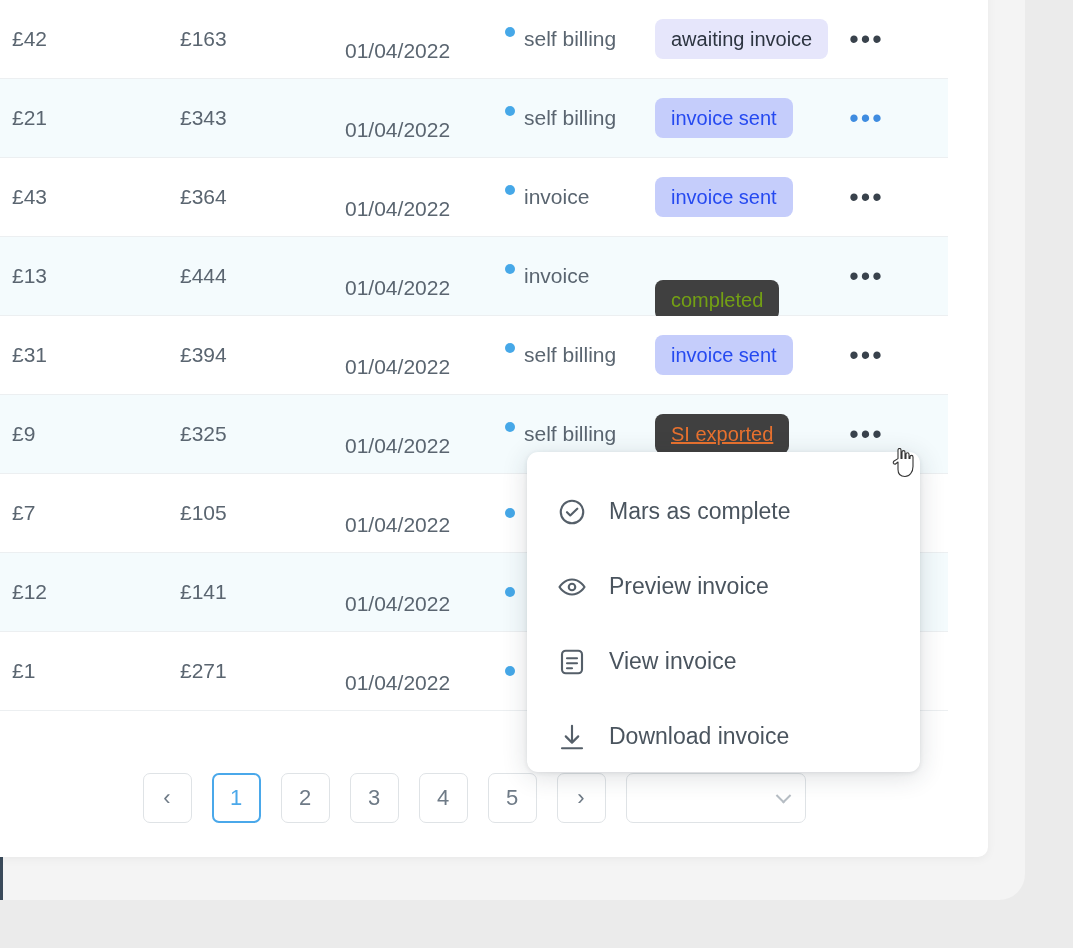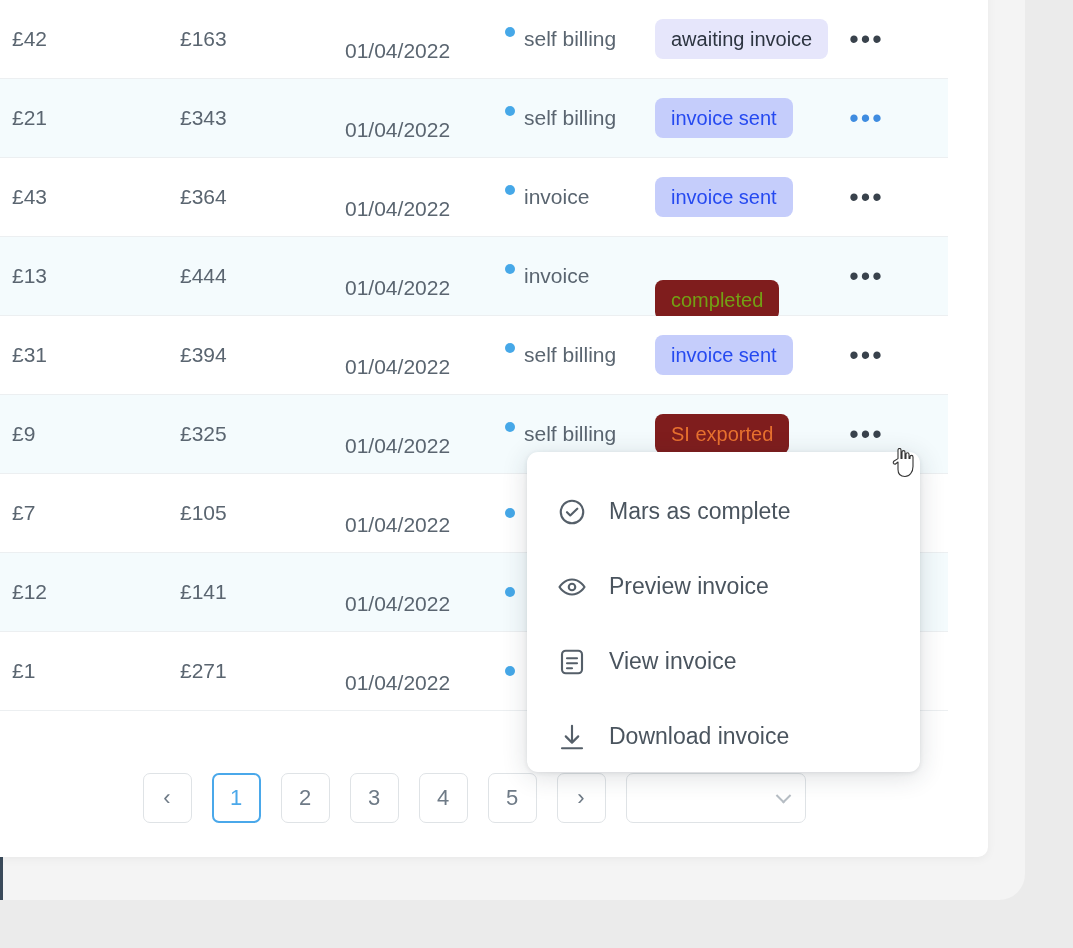--- a/index.html
+++ b/index.html
@@ -70,22 +70,22 @@
     display: inline-block;
     padding: 10px 16px;
     border-radius: 8px;
     font-size: 20px;
     line-height: 1;
     white-space: nowrap;
     text-align: center;
   }
   .badge.awaiting { background: #e6e6fb; color: #2c3440; }
   .badge.sent     { background: #c5cdfb; color: #2549f0; }
-  .badge.completed{ background: #7f1d1d; color: #73a014; margin-top: 48px; }
-  .badge.exported { background: #7f1d1d; color: #e8712f; }
+  .badge.completed{ background: #404040; color: #73a014; margin-top: 48px; }
+  .badge.exported { background: #404040; color: #e8712f; text-decoration: underline; }
 
   .kebab {
     font-size: 27px;
     letter-spacing: 2px;
     color: #39424c;
     line-height: 10px;
     cursor: pointer;
     user-select: none;
   }
   .kebab.blue { color: #3f8ce0; }

